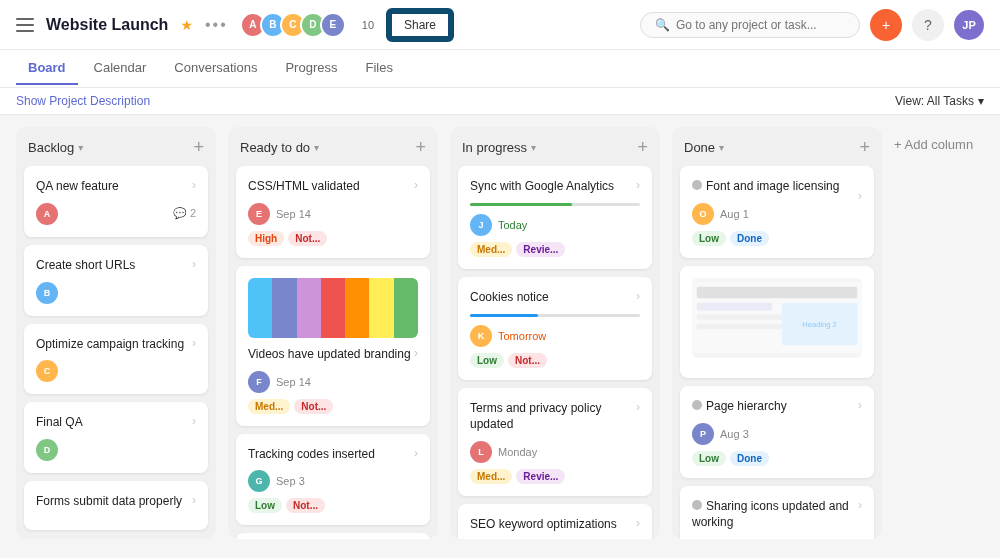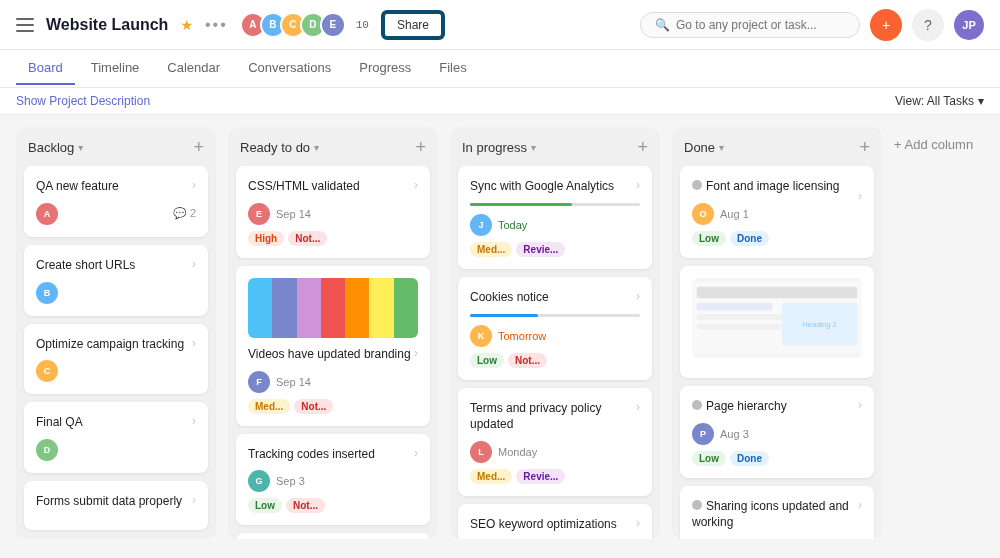--- a/index.html
+++ b/index.html
@@ -8,34 +8,34 @@
     
     .header { background: #fff; border-bottom: 1px solid #e8e8e8; padding: 0 16px; display: flex; align-items: center; height: 50px; gap: 12px; }
     .hamburger { width: 18px; height: 14px; display: flex; flex-direction: column; justify-content: space-between; cursor: pointer; flex-shrink: 0; }
     .hamburger span { display: block; height: 2px; background: #666; border-radius: 1px; }
     .app-title { font-size: 16px; font-weight: 700; color: #1a1a2e; }
     .star-icon { color: #f5a623; font-size: 14px; }
     .dots-icon { color: #999; font-size: 16px; letter-spacing: 2px; cursor: pointer; }
     .avatar-group { display: flex; align-items: center; gap: -4px; }
     .avatar { width: 26px; height: 26px; border-radius: 50%; border: 2px solid #fff; margin-left: -6px; display: flex; align-items: center; justify-content: center; font-size: 10px; font-weight: 700; color: #fff; flex-shrink: 0; }
     .avatar:first-child { margin-left: 0; }
-    .member-count { font-size: 11px; color: #666; margin-left: 10px; font-family: Liberation Mono, monospace; }
-    .share-btn { border: 4px solid #0c4a6e; background: #fff; padding: 4px 12px; border-radius: 6px; font-size: 12px; cursor: pointer; color: #333; }
+    .member-count { font-size: 11px; color: #666; margin-left: 16px; }
+    .share-btn { border: 6px solid #0c4a6e; background: #fff; padding: 4px 12px; border-radius: 6px; font-size: 12px; cursor: pointer; color: #333; }
     .header-right { margin-left: auto; display: flex; align-items: center; gap: 10px; }
     .search-bar { border: 1px solid #ddd; border-radius: 20px; padding: 5px 14px; font-size: 12px; width: 220px; color: #999; background: #fafafa; display: flex; align-items: center; gap: 6px; }
     .search-bar-input { border: none; background: transparent; outline: none; font-size: 12px; color: #999; width: 100%; }
     .icon-btn { width: 32px; height: 32px; border-radius: 50%; display: flex; align-items: center; justify-content: center; cursor: pointer; font-size: 14px; }
     .icon-btn.plus { background: #f96332; color: #fff; }
     .icon-btn.help { background: #f0f0f0; color: #666; }
     .user-avatar { width: 30px; height: 30px; border-radius: 50%; background: #7c6fcd; display: flex; align-items: center; justify-content: center; color: #fff; font-size: 11px; font-weight: 700; cursor: pointer; }
 
     
     .nav-tabs { background: #fff; border-bottom: 1px solid #e8e8e8; padding: 0 16px; display: flex; align-items: center; height: 38px; gap: 4px; }
     .nav-tab { padding: 8px 12px; font-size: 13px; cursor: pointer; color: #666; border-bottom: 2px solid transparent; }
-    .nav-tab.active { color: #5e6ad2; border-bottom-color: #5e6ad2; font-weight: 400; }
+    .nav-tab.active { color: #5e6ad2; border-bottom-color: #5e6ad2; font-weight: 700; }
 
     
     .sub-header { background: #fff; padding: 6px 16px; display: flex; align-items: center; justify-content: space-between; border-bottom: 1px solid #e8e8e8; }
     .show-description { color: #5e6ad2; font-size: 12px; cursor: pointer; text-decoration: none; }
     .view-all { font-size: 12px; color: #555; cursor: pointer; display: flex; align-items: center; gap: 4px; }
     .view-all span { color: #333; }
 
     
     .board { display: flex; gap: 12px; padding: 12px 16px; overflow-x: auto; height: calc(558px - 50px - 38px - 34px); }
     .column { background: #f0f0f0; border-radius: 10px; width: 200px; flex-shrink: 0; display: flex; flex-direction: column; max-height: 100%; }
@@ -99,21 +99,20 @@
       <input class="search-bar-input" placeholder="Go to any project or task..." style="">
     </div>
     <div class="icon-btn plus">+</div>
     <div class="icon-btn help">?</div>
     <div class="user-avatar">JP</div>
   </div>
 </div>
 
 <div class="nav-tabs">
   <div class="nav-tab active">Board</div>
-  <div class="nav-tab">Timeline</div>
   <div class="nav-tab">Calendar</div>
   <div class="nav-tab">Conversations</div>
   <div class="nav-tab">Progress</div>
   <div class="nav-tab">Files</div>
 </div>
 
 <div class="sub-header">
   <a class="show-description">Show Project Description</a>
   <div class="view-all">
     <span>View: All Tasks</span>

